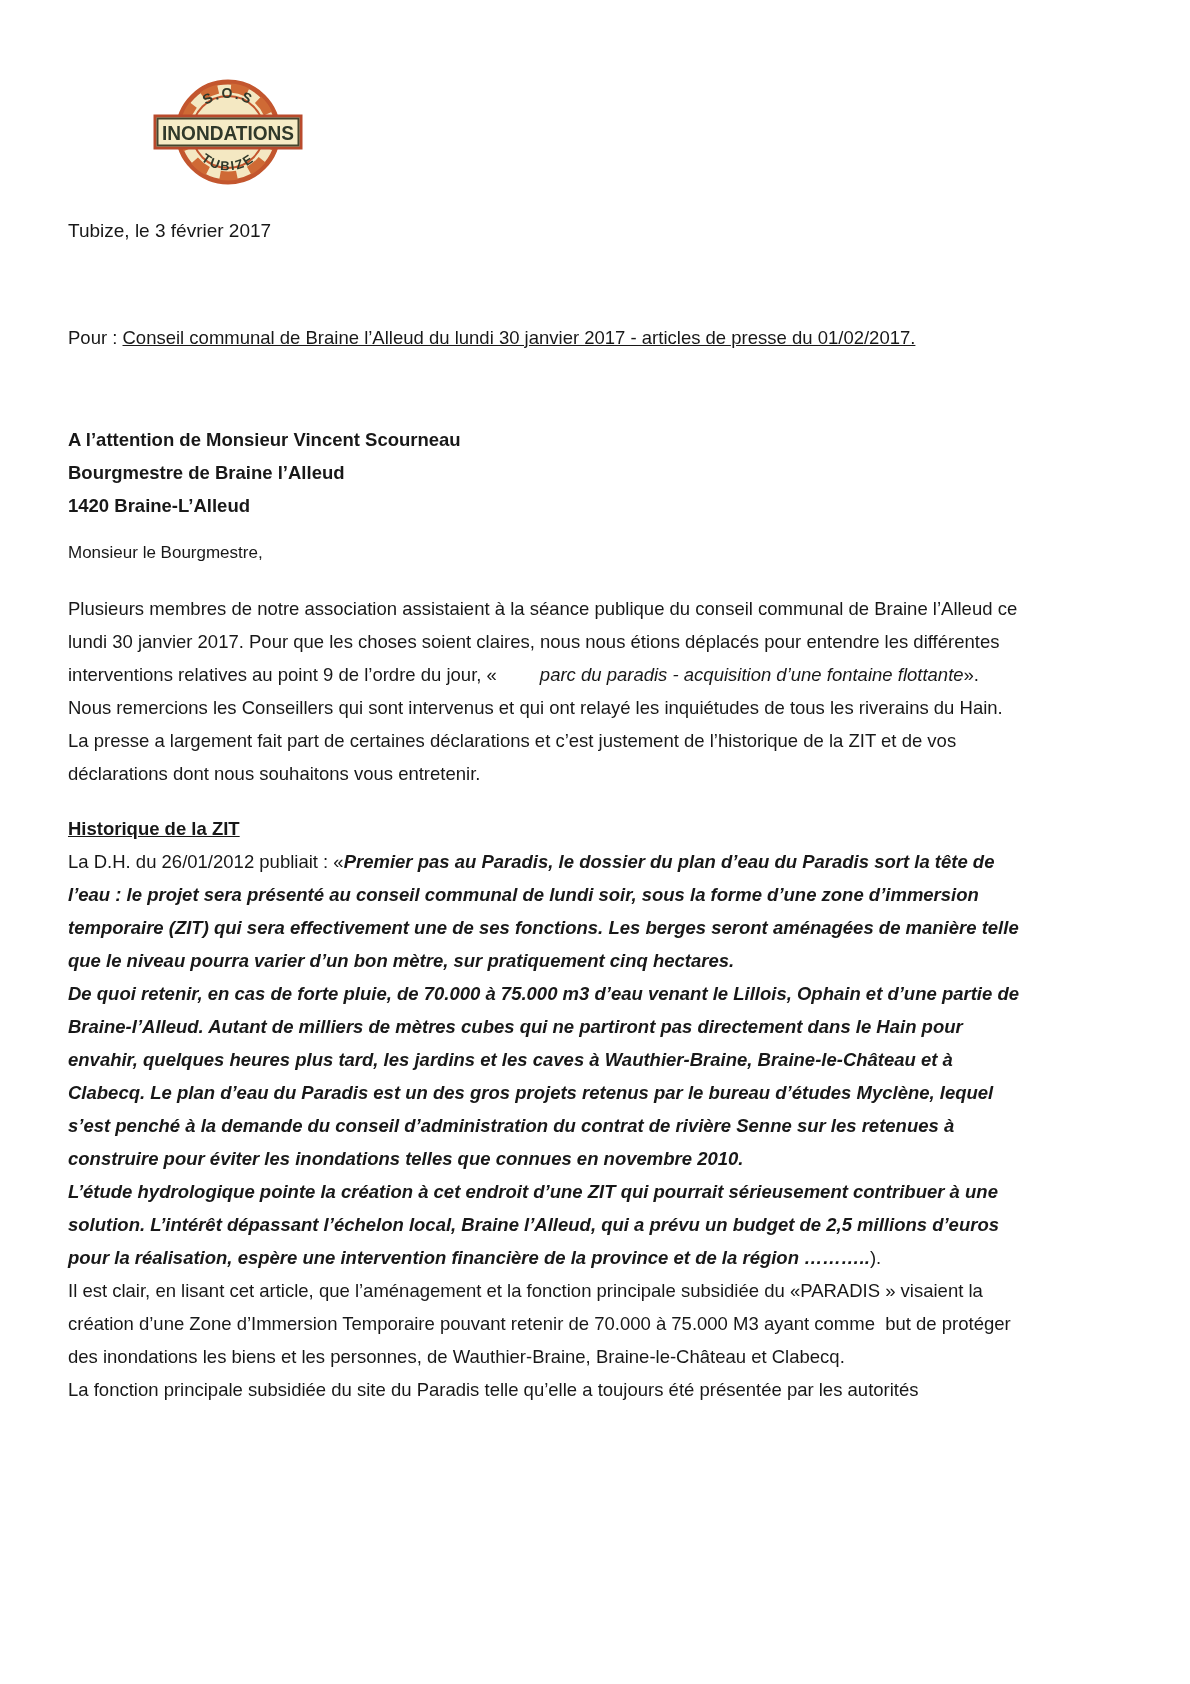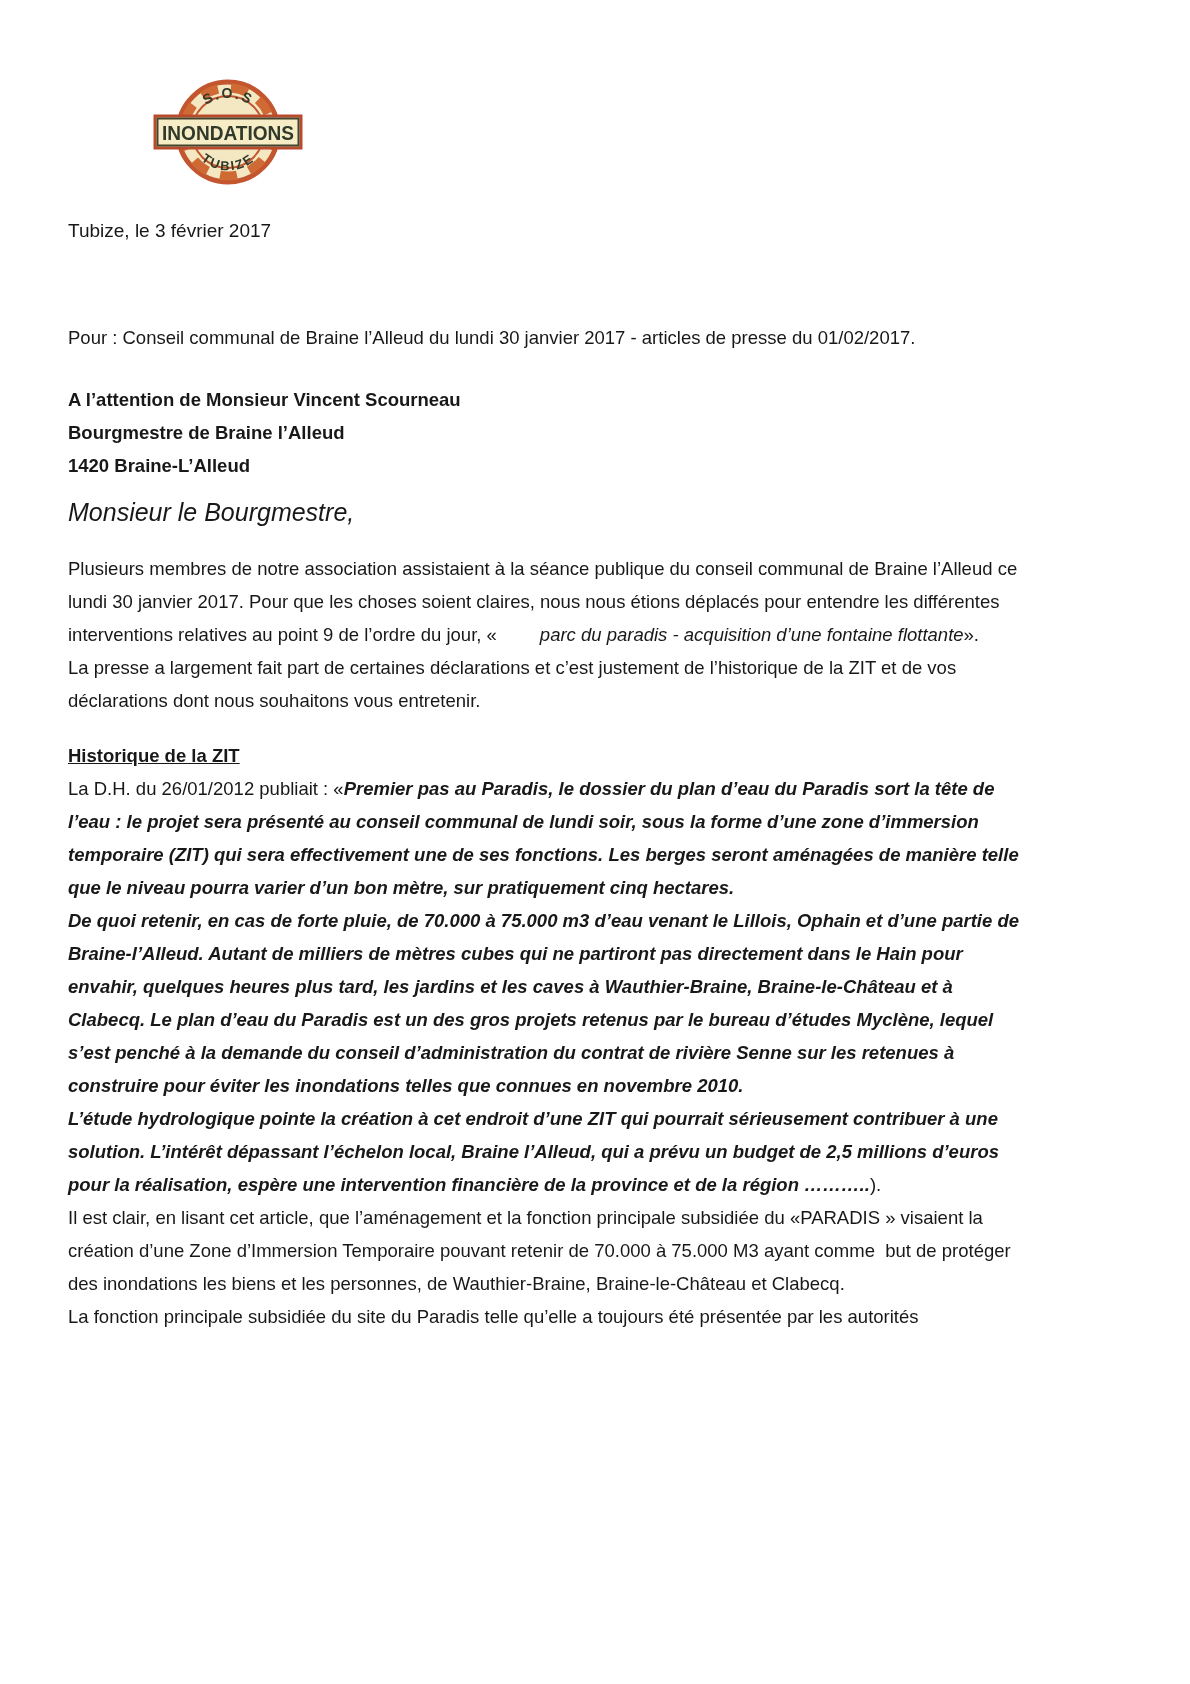--- a/index.html
+++ b/index.html
@@ -22,29 +22,29 @@
   
   .date-line{
     margin-top:26px;
     text-align:left;
     font-size:19px;line-height:27px;
   }
   .subject-line{
     margin-top:80px;
     font-size:18.5px;line-height:27px;
   }
-  .subject-line .subject-text{}
+  .subject-line .subject-text{text-decoration:underline;}
   .recipient{
-    margin-top:32px;
+    margin-top:72px;
     font-weight:bold;
     font-size:18.5px;line-height:33px;
   }
   .salutation{
     margin-top:14px;
-    font-size:25px;line-height:33px;font-style:italic;
+    font-size:17px;line-height:33px;
   }
   .para{
     margin:0;
     font-size:18.5px;line-height:33px;
   }
   .para.first{margin-top:23px;}
   .q-italic{font-style:italic;font-weight:normal;margin-left:43px;}
   .section-heading{
     margin:22px 0 0 0;
     font-size:18.5px;line-height:33px;
@@ -90,20 +90,21 @@
   <div class="recipient">
     <div>A l’attention de Monsieur Vincent Scourneau</div>
     <div>Bourgmestre de Braine l’Alleud</div>
     <div>1420 Braine-L’Alleud</div>
   </div>
 
   <div class="salutation">Monsieur le Bourgmestre,</div>
 
   <p class="para first"><span>Plusieurs membres de notre association assistaient à la séance publique du conseil communal de Braine l’Alleud ce lundi 30 janvier 2017. Pour que les choses soient claires, nous nous étions déplacés pour entendre les différentes interventions relatives au point 9 de l’ordre du jour, «</span><span class="q-italic">parc du paradis - acquisition d’une fontaine flottante</span><span>».</span></p>
 
+  <p class="para">Nous remercions les Conseillers qui sont intervenus et qui ont relayé les inquiétudes de tous les riverains du Hain.</p>
 
   <p class="para">La presse a largement fait part de certaines déclarations et c’est justement de l’historique de la ZIT et de vos déclarations dont nous souhaitons vous entretenir.</p>
 
   <h2 class="section-heading">Historique de la ZIT</h2>
 
   <p class="para"><span>La D.H. du 26/01/2012 publiait : «</span><span class="bold-quote">Premier pas au Paradis, le dossier du plan d’eau du Paradis sort la tête de l’eau : le projet sera présenté au conseil communal de lundi soir, sous la forme d’une zone d’immersion temporaire (ZIT) qui sera effectivement une de ses fonctions. Les berges seront aménagées de manière telle que le niveau pourra varier d’un bon mètre, sur pratiquement cinq hectares.</span><br><span class="bold-quote">De quoi retenir, en cas de forte pluie, de 70.000 à 75.000 m3 d’eau venant le Lillois, Ophain et d’une partie de Braine-l’Alleud. Autant de milliers de mètres cubes qui ne partiront pas directement dans le Hain pour envahir, quelques heures plus tard, les jardins et les caves à Wauthier-Braine, Braine-le-Château et à Clabecq. Le plan d’eau du Paradis est un des gros projets retenus par le bureau d’études Myclène, lequel s’est penché à la demande du conseil d’administration du contrat de rivière Senne sur les retenues à construire pour éviter les inondations telles que connues en novembre 2010.</span><br><span class="bold-quote">L’étude hydrologique pointe la création à cet endroit d’une ZIT qui pourrait sérieusement contribuer à une solution. L’intérêt dépassant l’échelon local, Braine l’Alleud, qui a prévu un budget de 2,5 millions d’euros pour la réalisation, espère une intervention financière de la province et de la région ………..</span><span>).</span><br><span>Il est clair, en lisant cet article, que l’aménagement et la fonction principale subsidiée du «PARADIS » visaient la création d’une Zone d’Immersion Temporaire pouvant retenir de 70.000 à 75.000 M3 ayant comme&nbsp; but de protéger des inondations les biens et les personnes, de Wauthier-Braine, Braine-le-Château et Clabecq.</span><br><span>La fonction principale subsidiée du site du Paradis telle qu’elle a toujours été présentée par les autorités</span></p>
 
 </div>
 
 </body></html>

